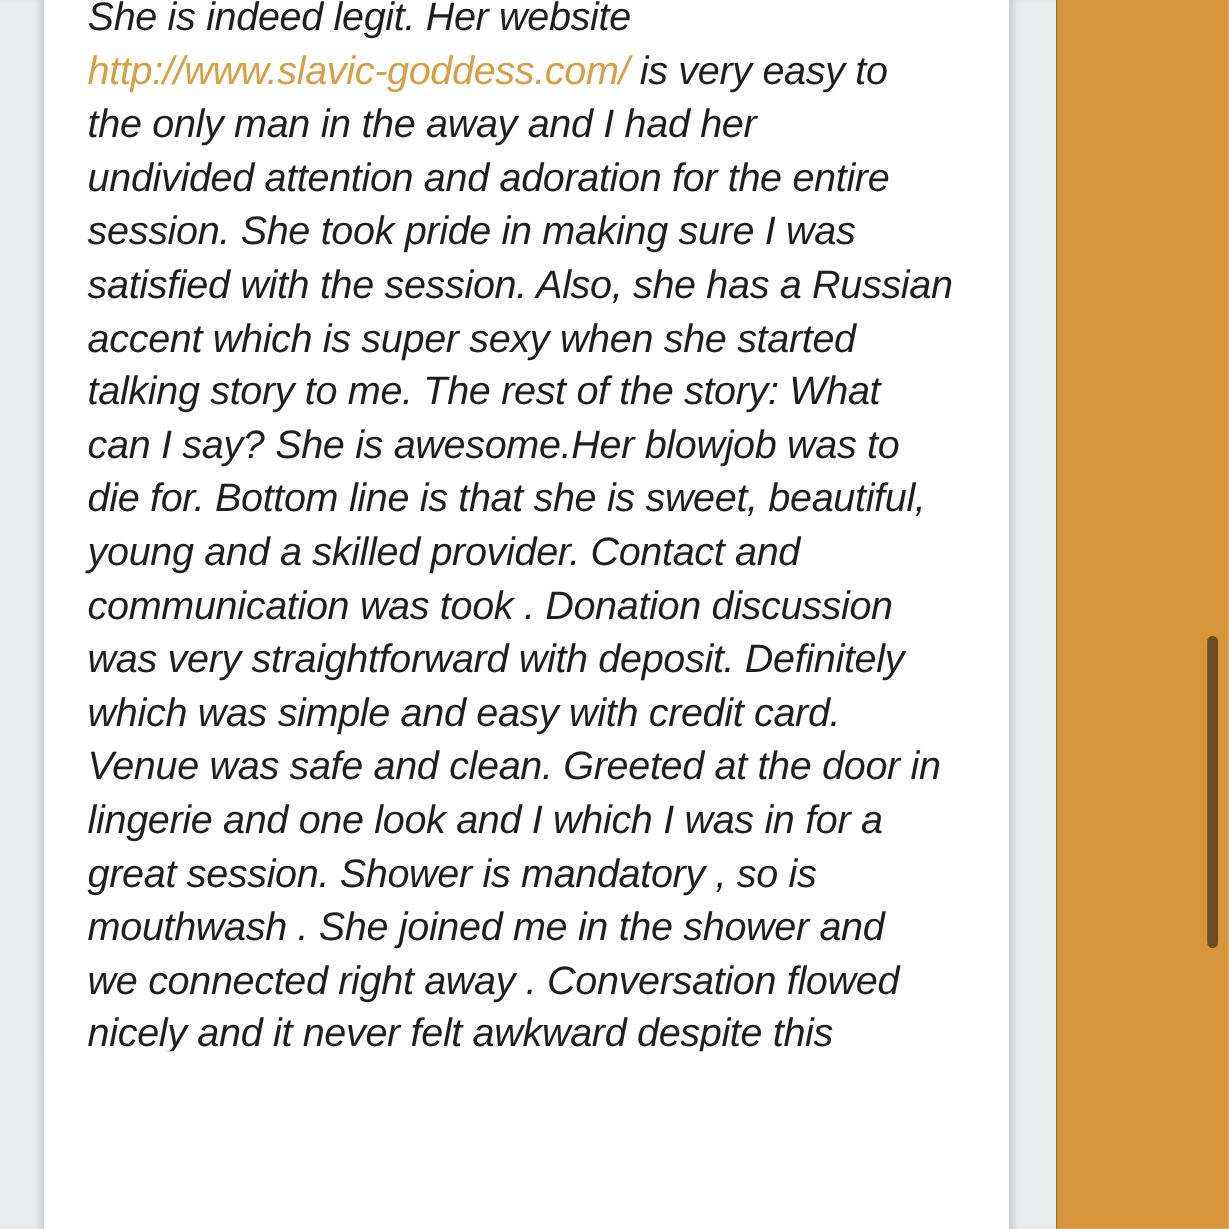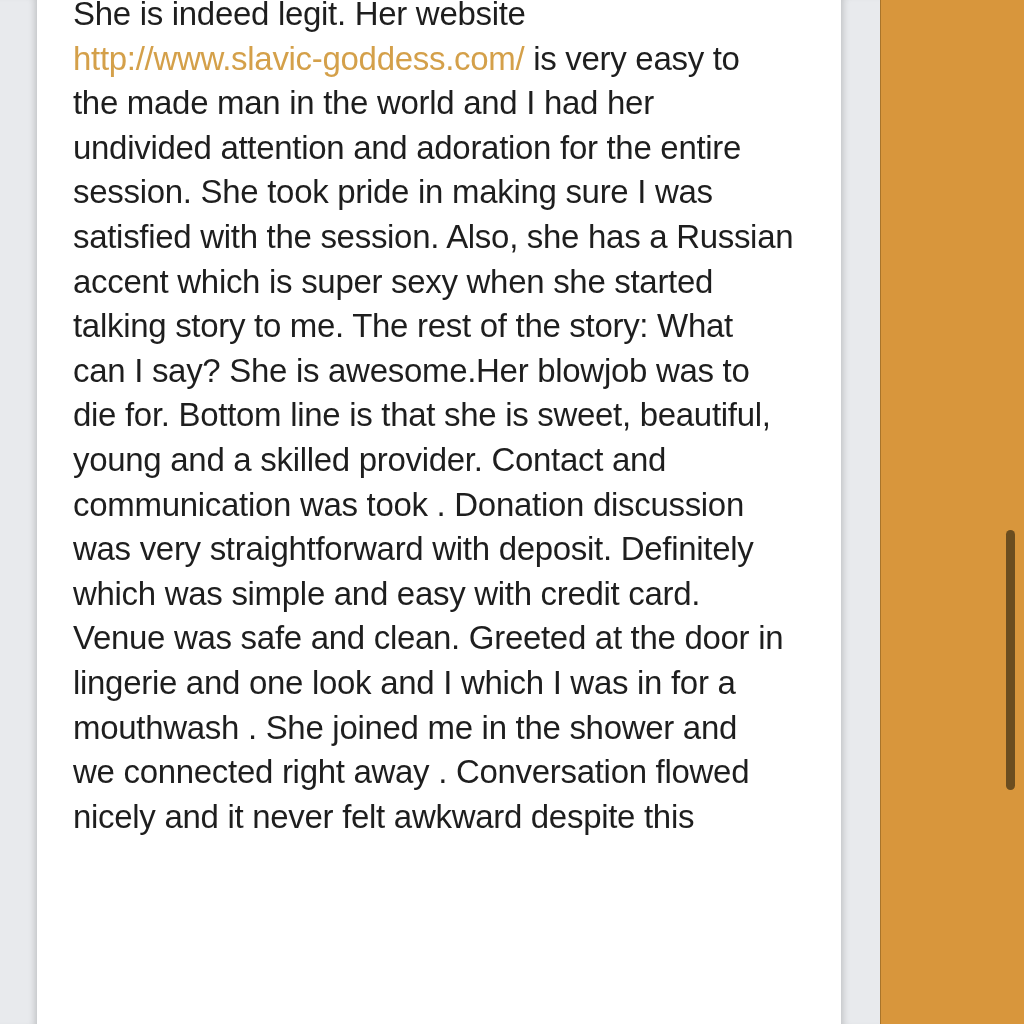--- a/index.html
+++ b/index.html
@@ -20,20 +20,21 @@
     width: 37px; height: 1024px;
     background: var(--gutter-bg, #e8eaed);
     box-shadow: inset -7px 0 7px -5px rgba(0,0,0,0.18);
   }
   .content-area {
     position: absolute;
     left: 37px; top: 0;
     width: 804px; height: 876px;
     background: #ffffff;
     overflow: hidden;
+    font-style: italic;
   }
   .review-text {
     margin: -8px 0 0 36px;
     width: 745px;
     color: var(--text-color, #1e1e1e);
     font-size: 33px;
     letter-spacing: -0.3px;
   }
   .line {
     line-height: 44.6px;
@@ -69,34 +70,35 @@
 </style>
 </head>
 <body>
 
 <div class="left-gutter"></div>
 
 <div class="content-area">
   <div class="review-text">
       <div class="line"><span>She is indeed legit. Her website</span></div>
       <div class="line"><span class="link">http://www.slavic-goddess.com/</span><span> is very easy to</span></div>
-      <div class="line"><span>the made man in the world and I had her</span></div>
+      <div class="line"><span>the only man in the away and I had her</span></div>
       <div class="line"><span>undivided attention and adoration for the entire</span></div>
       <div class="line"><span>session. She took pride in making sure I was</span></div>
       <div class="line"><span>satisfied with the session. Also, she has a Russian</span></div>
       <div class="line"><span>accent which is super sexy when she started</span></div>
       <div class="line"><span>talking story to me. The rest of the story: What</span></div>
       <div class="line"><span>can I say? She is awesome.Her blowjob was to</span></div>
       <div class="line"><span>die for. Bottom line is that she is sweet, beautiful,</span></div>
       <div class="line"><span>young and a skilled provider. Contact and</span></div>
       <div class="line"><span>communication was took . Donation discussion</span></div>
       <div class="line"><span>was very straightforward with deposit. Definitely</span></div>
       <div class="line"><span>which was simple and easy with credit card.</span></div>
       <div class="line"><span>Venue was safe and clean. Greeted at the door in</span></div>
       <div class="line"><span>lingerie and one look and I which I was in for a</span></div>
+      <div class="line"><span>great session. Shower is mandatory , so is</span></div>
       <div class="line"><span>mouthwash . She joined me in the shower and</span></div>
       <div class="line"><span>we connected right away . Conversation flowed</span></div>
       <div class="line"><span>nicely and it never felt awkward despite this</span></div>
     </div>
 </div>
 
 <div class="right-gutter"></div>
 
 <div class="side-panel"></div>
 

